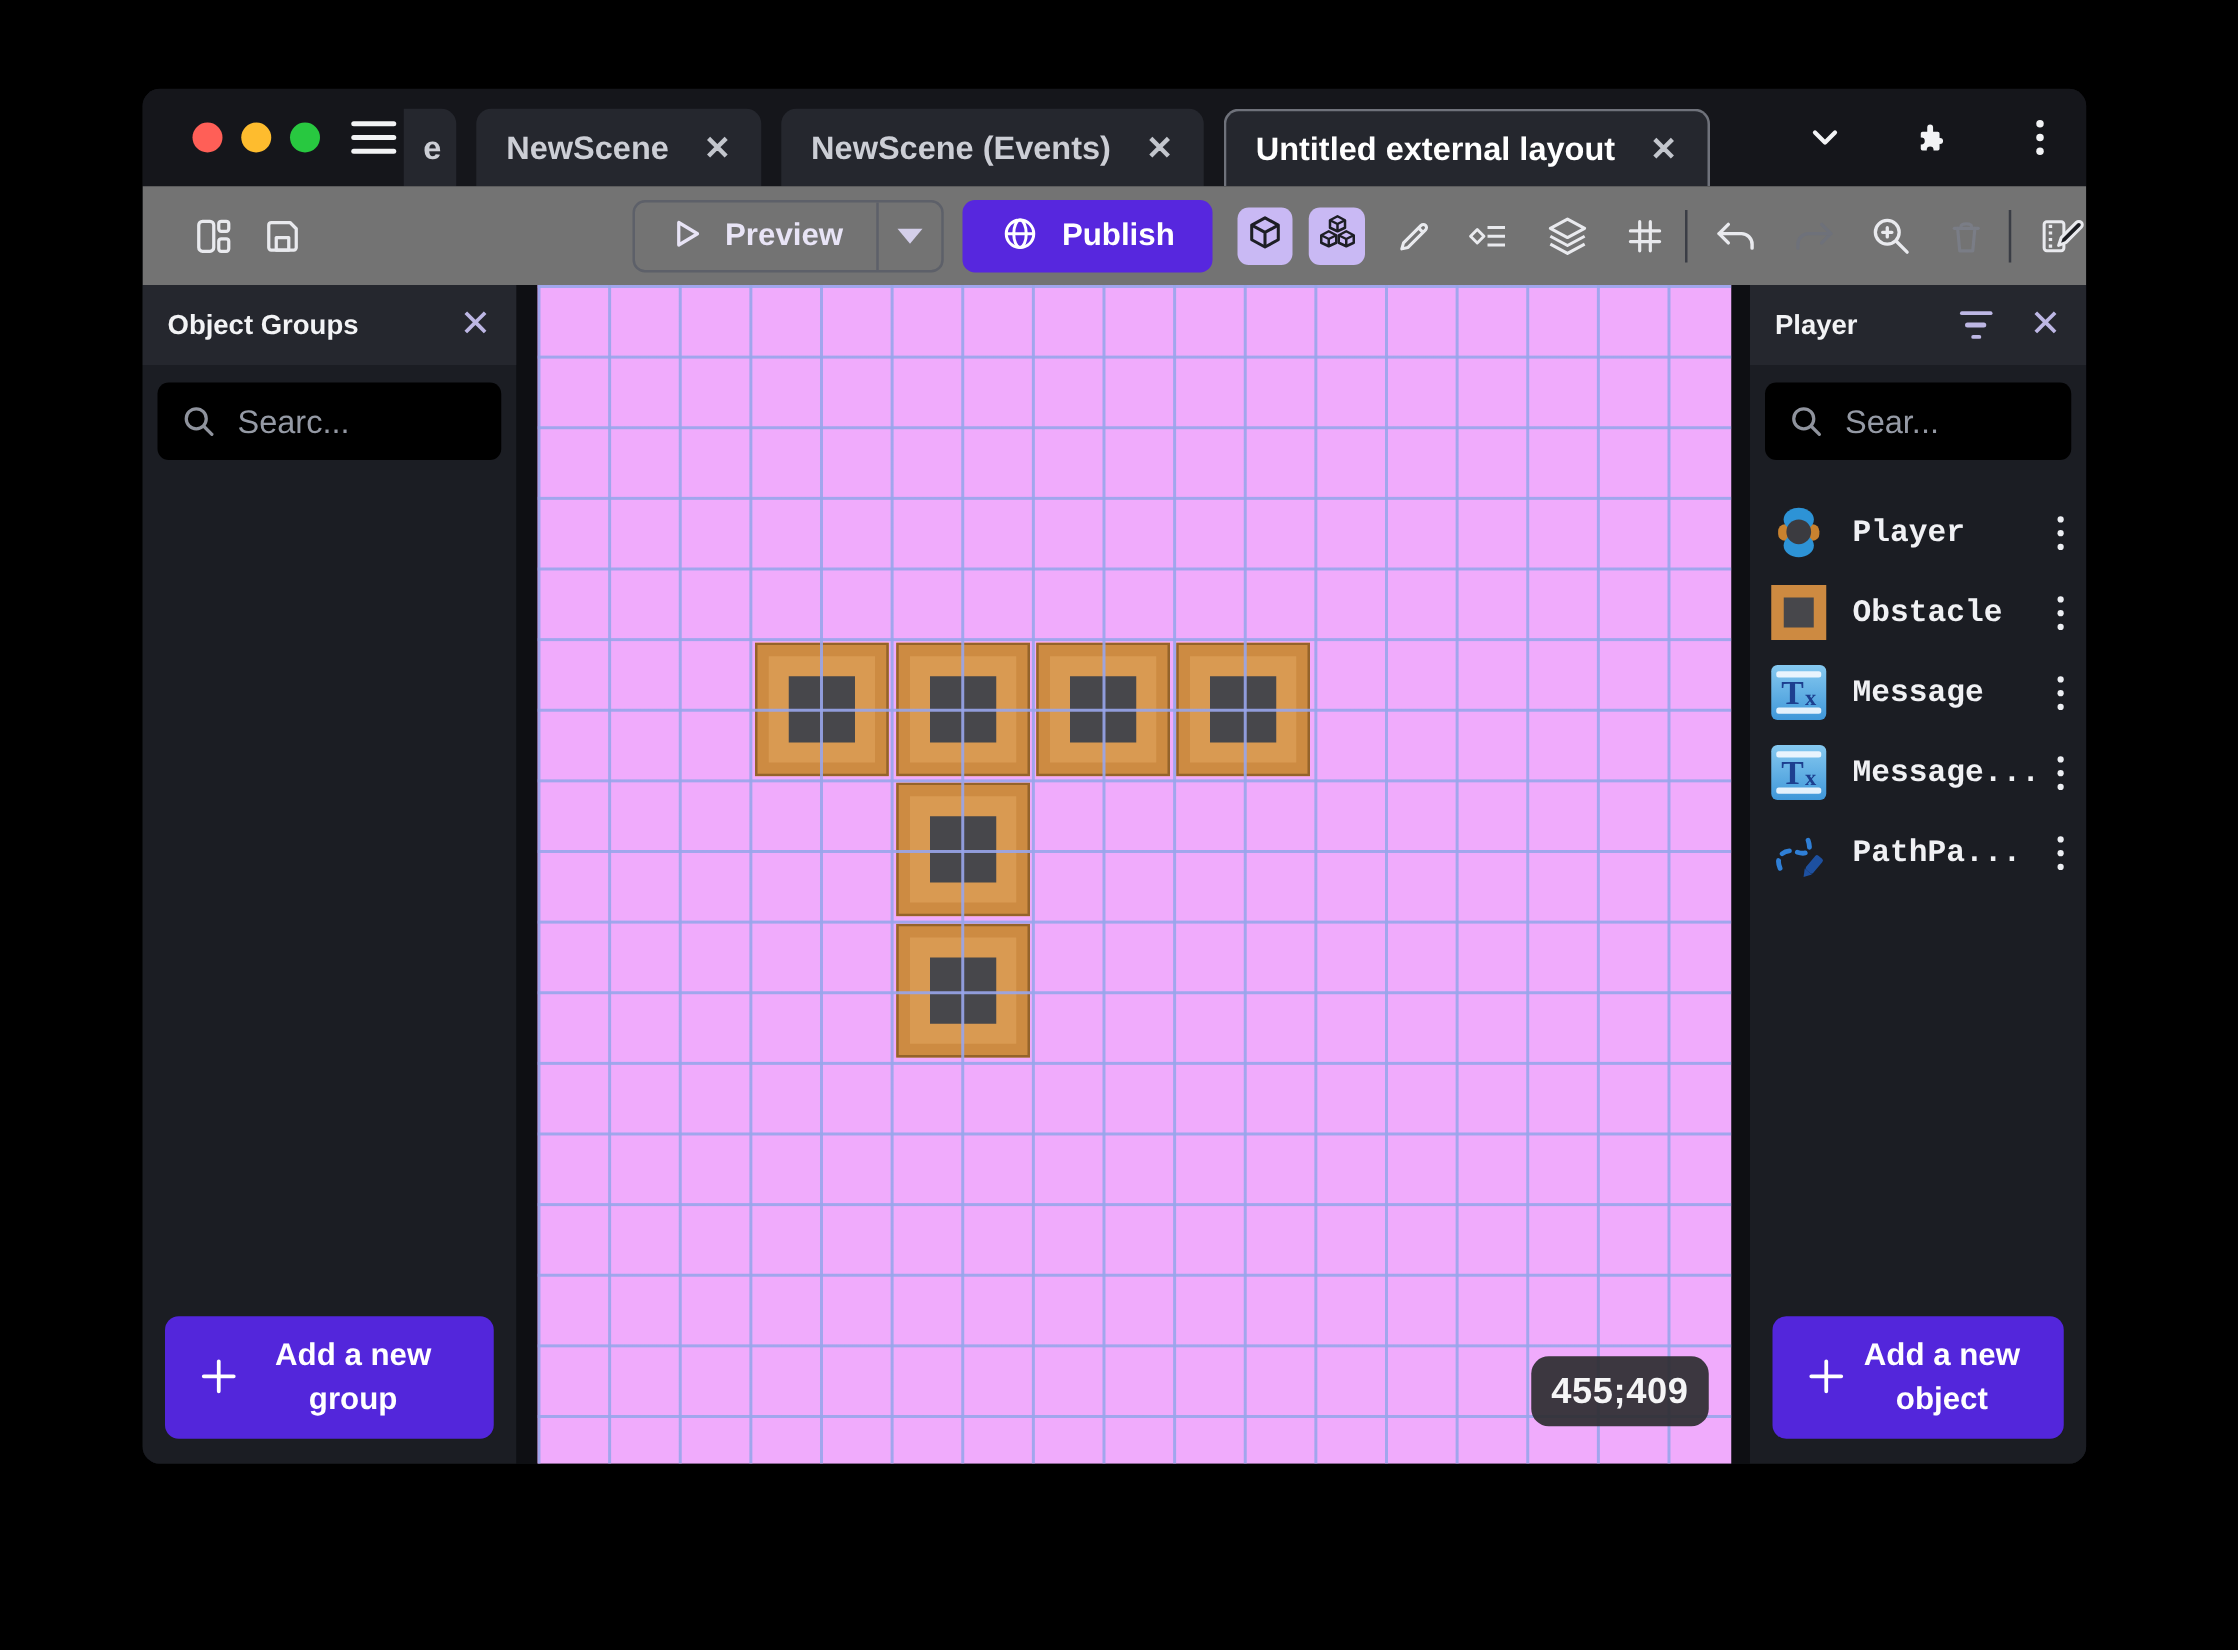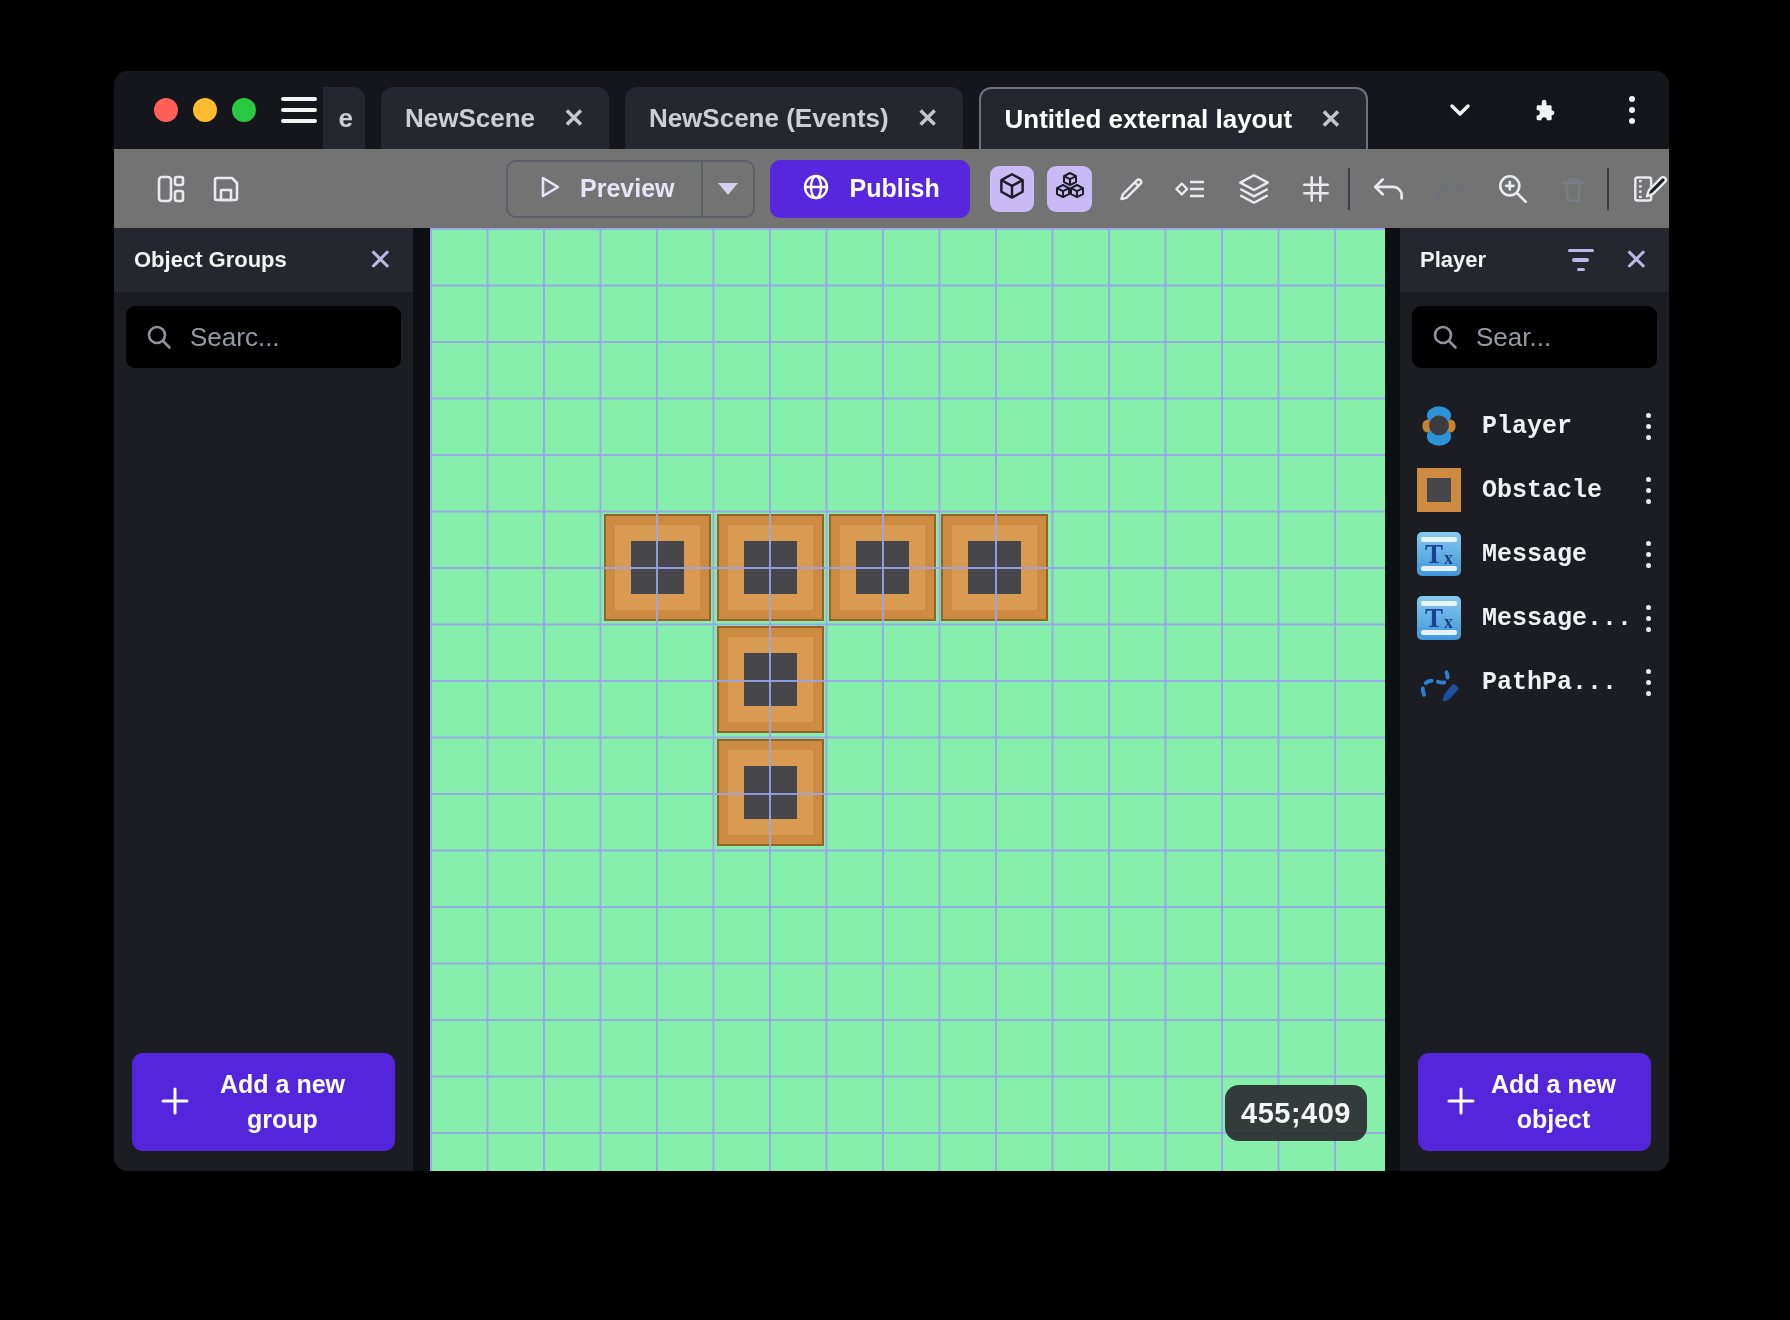--- a/index.html
+++ b/index.html
@@ -107,21 +107,21 @@
            background:linear-gradient(180deg,#86c9f0 0%,#3f97d9 100%);
            display:flex; align-items:center; justify-content:center; }
   .tx-ic::before, .tx-ic::after { content:''; position:absolute; left:4px; right:4px; height:5px;
            background:rgba(245,250,255,.9); border-radius:2px; }
   .tx-ic::before { top:5px; } .tx-ic::after { bottom:5px; }
   .tx-t { font-size:27px; font-weight:700; color:#1d3f8f; font-family:"Liberation Serif", serif; }
   .tx-x { font-size:18px; font-weight:700; color:#1d3f8f; margin-left:1px; margin-top:8px;
           font-family:"Liberation Serif", serif; }
 
   
-  .canvas-wrap { flex:1; position:relative; background:#86efac; overflow:hidden; }
+  .canvas-wrap { flex:1; position:relative; background:#f0abfc; overflow:hidden; }
   .grid-overlay { position:absolute; inset:0; pointer-events:none;
     background-image:
       linear-gradient(to right, rgba(152,165,235,.9) 2px, transparent 2px),
       linear-gradient(to bottom, rgba(152,165,235,.9) 2px, transparent 2px);
     background-size:56.5px 56.5px; }
   .tile { position:absolute; width:107px; height:107px; background:#cd8b42;
           box-shadow: inset 0 0 0 2px rgba(138,92,38,.85); }
   .tile::before { content:''; position:absolute; inset:11px; background:#d99a52; }
   .tile::after { content:''; position:absolute; inset:27px; background:#47474b; }
 

